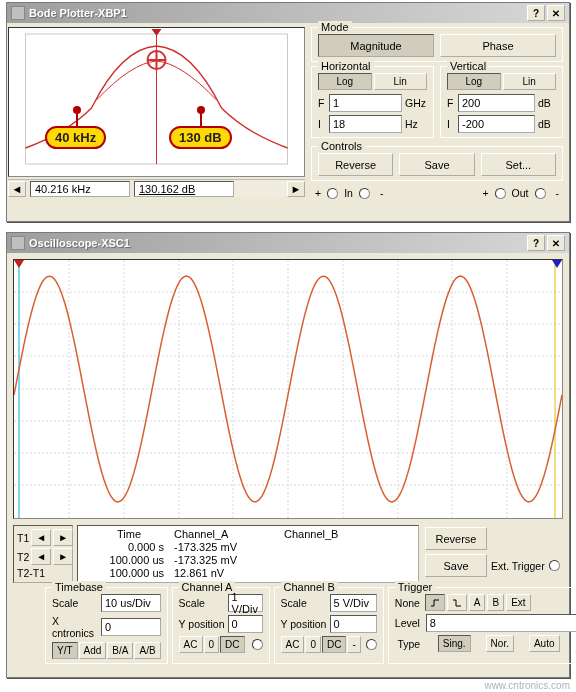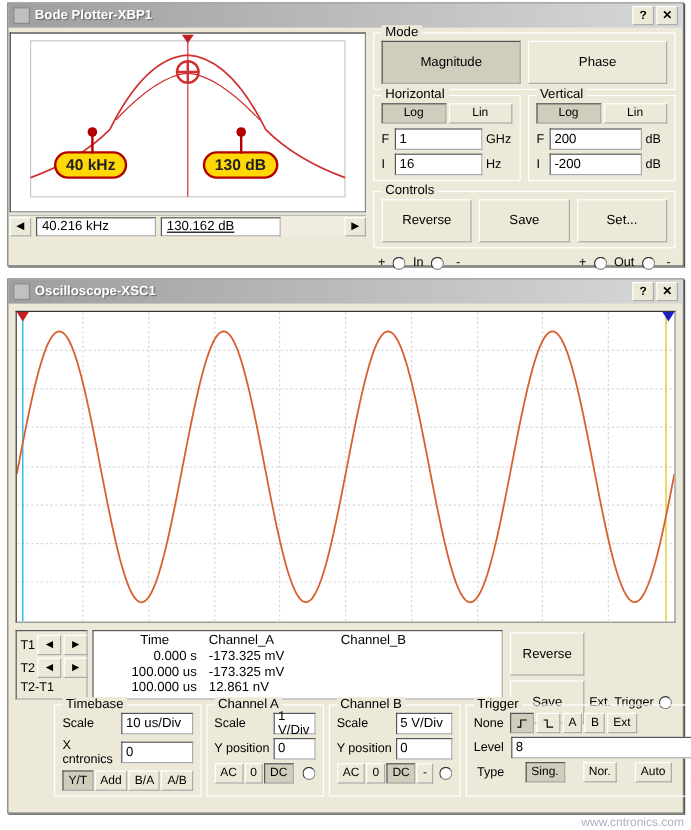--- a/index.html
+++ b/index.html
@@ -4,21 +4,21 @@
 <style>
   * { box-sizing: border-box; margin: 0; padding: 0; font-family: "Tahoma", "MS Sans Serif", sans-serif; font-size: 11px; }
   body { background: #fff; width: 576px; height: 692px; position: relative; }
   .window { position: absolute; background: #ece9d8; border: 1px solid #7a7a7a; box-shadow: 1px 1px 0 #555; }
   .titlebar { background: linear-gradient(to right, #9e9e9e, #d8d8d8); height: 20px; display: flex; align-items: center; padding: 0 4px; color: #fff; font-weight: bold; }
   .titlebar .t-icon { width: 14px; height: 14px; background: #c0c0c0; border: 1px solid #888; margin-right: 4px; display: inline-block; }
   .titlebar .title-text { flex: 1; text-shadow: 1px 1px 1px #666; }
   .titlebar .winbtn { width: 18px; height: 16px; background: #ece9d8; border: 1px outset #fff; margin-left: 2px; display: flex; align-items: center; justify-content: center; color: #000; font-weight: bold; font-size: 10px; cursor: pointer; }
   .fieldset { border: 1px groove #fff; padding: 6px 6px 4px 6px; position: relative; margin-bottom: 4px; }
   .fieldset .legend { position: absolute; top: -7px; left: 6px; background: #ece9d8; padding: 0 3px; font-size: 11px; }
-  .btn { background: #ece9d8; border: 1px outset #fff; height: 36px; display: inline-flex; align-items: center; justify-content: center; cursor: pointer; padding: 0 6px; font-size: 11px; }
+  .btn { background: #ece9d8; border: 1px outset #fff; height: 23px; display: inline-flex; align-items: center; justify-content: center; cursor: pointer; padding: 0 6px; font-size: 11px; }
   .btn.small { height: 17px; padding: 0 4px; font-size: 10px; }
   .btn.pressed { border: 1px inset #aaa; background: #d0cdbc; }
   .input { background: #fff; border: 1px inset #aaa; height: 18px; padding: 0 3px; display: inline-flex; align-items: center; font-size: 11px; }
   .radio { width: 11px; height: 11px; border-radius: 50%; border: 1px inset #888; background: #fff; display: inline-block; vertical-align: middle; }
   .label-sm { font-size: 10.5px; }
 
   
   .plot { background: #fff; border: 1px inset #888; position: relative; overflow: hidden; }
   .callout { position: absolute; background: #ffd805; border: 2px solid #b20000; border-radius: 12px; padding: 2px 8px; font-weight: bold; font-size: 13px; color: #222; }
   .callout::before { content:""; position:absolute; top:-18px; left:50%; width:2px; height:18px; background:#b20000; }
@@ -89,21 +89,21 @@
             <span class="btn small pressed" style="flex:1">Log</span>
             <span class="btn small" style="flex:1">Lin</span>
           </div>
           <div style="display:flex; align-items:center; gap:3px; margin-bottom:3px;">
             <span class="label-sm" style="width:8px">F</span>
             <span class="input" style="flex:1">1</span>
             <span class="label-sm" style="width:22px">GHz</span>
           </div>
           <div style="display:flex; align-items:center; gap:3px;">
             <span class="label-sm" style="width:8px">I</span>
-            <span class="input" style="flex:1">16</span>
+            <span class="input" style="flex:1">18</span>
             <span class="label-sm" style="width:22px">Hz</span>
           </div>
         </div>
 
         <div class="fieldset" style="flex:1">
           <span class="legend">Vertical</span>
           <div style="display:flex; gap:2px; margin-bottom:4px;">
             <span class="btn small pressed" style="flex:1">Log</span>
             <span class="btn small" style="flex:1">Lin</span>
           </div>

